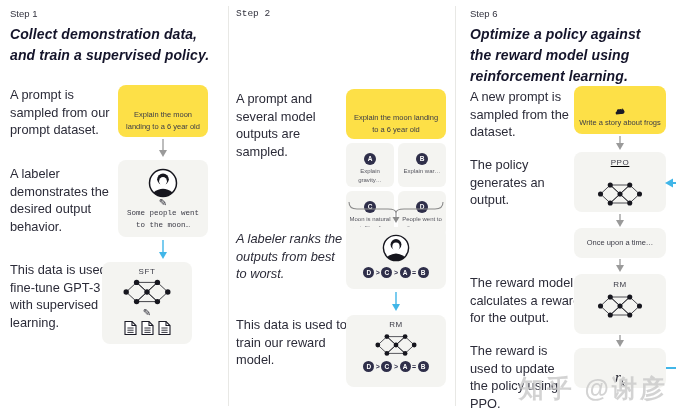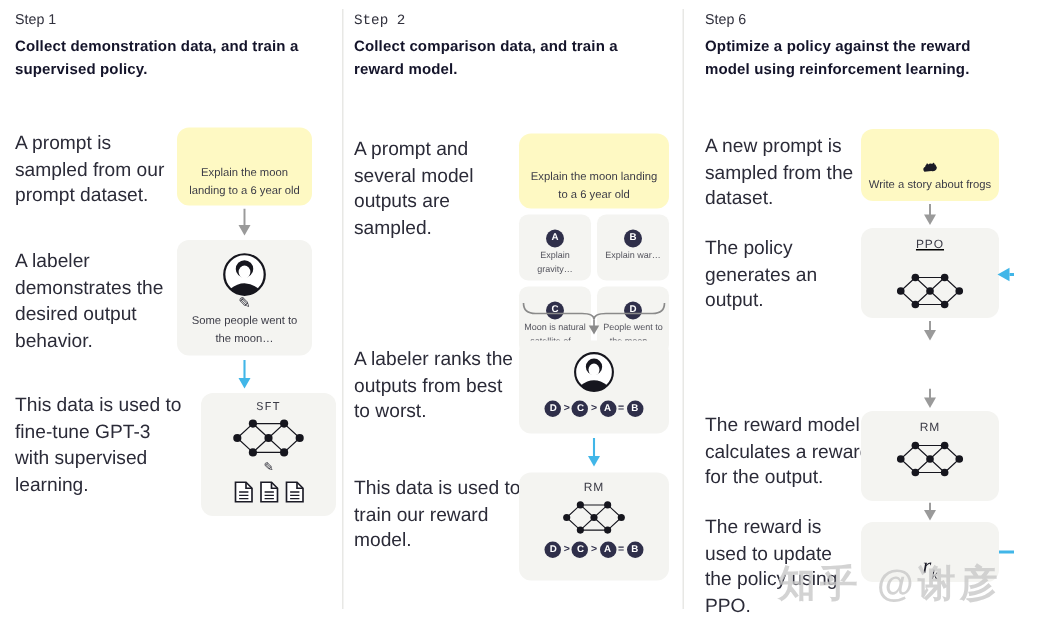--- a/index.html
+++ b/index.html
@@ -2,23 +2,23 @@
 <html><head>
 <meta charset="utf-8">
 <style>
   * { margin:0; padding:0; box-sizing:border-box; }
   html,body { background:#fff; }
   body { font-family:"Liberation Sans", sans-serif; }
   .stage { position:relative; width:676px; height:413px; background:#fff; overflow:hidden; }
   .abs { position:absolute; }
   .vline { width:1px; background:#e8e8e5; }
   .step-label { font-size:9.5px; color:#32323e; }
-  .step-title { font-size:10px; font-weight:bold; color:#14142a; line-height:1.5; letter-spacing:.1px; }
+  .step-title { font-size:14px; font-weight:bold; color:#14142a; line-height:1.5; letter-spacing:.1px;font-style:italic; }
   .caption { font-size:12.8px; color:#2b2b38; line-height:1.38; }
-  .pbox { background:#fef9c3; border-radius:8px; text-align:center; padding:22px 4px 5px; }
+  .pbox { background:#fde047; border-radius:8px; text-align:center; padding:22px 4px 5px; }
   .gbox { background:#f4f4f1; border-radius:8px; text-align:center; }
   .boxtext { font-size:7.5px; color:#3b3b46; line-height:1.55; }
   .model-label { font-size:8px; color:#3b3b46; letter-spacing:.6px; }
   .pencil { font-size:10px; color:#2d2d38; line-height:1; display:block; }
   .ranking { display:flex; align-items:center; justify-content:center; gap:1px; }
   .pill { display:inline-flex; width:11px; height:11px; border-radius:50%; background:#2f2f4a; color:#fff;
           font-size:6.5px; font-weight:bold; align-items:center; justify-content:center; }
   .sep { font-size:7px; color:#2f2f4a; font-weight:bold; padding:0 .5px; }
   .outgrid { display:grid; grid-template-columns:48px 48px; gap:4px; }
   .mini-box { background:#f4f4f1; border-radius:6px; padding:4px 2px 3px; text-align:center; }
@@ -62,29 +62,29 @@
   </svg>
 
   <div class="abs gbox stack" style="left:118px; top:160px; width:90px; height:77px; padding-top:8px;">
     <svg width="30" height="30" viewBox="0 0 36 36">
       <circle cx="18" cy="18" r="16.2" fill="#fff" stroke="#16161e" stroke-width="1.8"></circle>
       <path d="M6.5 29.5 Q18 20.5 29.5 29.5 A16.2 16.2 0 0 1 6.5 29.5 Z" fill="#16161e"></path>
       <circle cx="18" cy="13.5" r="7" fill="#16161e"></circle>
       <ellipse cx="18" cy="16" rx="4.7" ry="5.2" fill="#fff"></ellipse>
     </svg>
     <span class="pencil">✎</span>
-    <div class="boxtext" style="width:80px;">Some people went to the moon…</div>
+    <div class="boxtext" style="width:80px;font-family:Liberation Mono, monospace;">Some people went to the moon…</div>
   </div>
 
   <svg class="abs" style="left:157px; top:240px;" width="12" height="20">
     <line x1="6" y1="0" x2="6" y2="13" stroke="#41b6e8" stroke-width="1.4"></line>
     <polygon points="2,12 10,12 6,19" fill="#41b6e8"></polygon>
   </svg>
 
-  <div class="abs gbox stack" style="left:134px; top:262px; width:90px; height:82px; padding-top:5px;font-family:Liberation Mono, monospace;">
+  <div class="abs gbox stack" style="left:102px; top:262px; width:90px; height:82px; padding-top:5px;">
     <div class="model-label">SFT</div>
     <svg width="52" height="32" viewBox="0 0 64 40">
       <g stroke="#16161e" stroke-width="1" fill="none">
         <path d="M6 20 L19 8 M6 20 L19 32 M19 8 L45 8 M19 8 L32 20 M19 8 L45 32 M19 32 L45 32 M19 32 L32 20 M19 32 L45 8 M32 20 L45 8 M32 20 L45 32 M45 8 L58 20 M45 32 L58 20"></path>
       </g>
       <g fill="#16161e">
         <circle cx="6" cy="20" r="3.4"></circle>
           <circle cx="19" cy="8" r="3.4"></circle>
           <circle cx="45" cy="8" r="3.4"></circle>
         <circle cx="19" cy="32" r="3.4"></circle>
@@ -107,24 +107,23 @@
       </svg>
       <svg width="15" height="16" viewBox="0 0 15 16">
         <path d="M2 1.5 H9 L13 5.5 V14.5 H2 Z" fill="#fff" stroke="#1b1b26" stroke-width="1.1"></path>
         <path d="M9 1.5 V5.5 H13" fill="none" stroke="#1b1b26" stroke-width="1.1"></path>
         <path d="M4.4 8 H10.6 M4.4 10.2 H10.6 M4.4 12.4 H10.6" stroke="#1b1b26" stroke-width="0.9"></path>
       </svg>
     </div>
   </div>
 
   <div class="abs step-label" style="left:236px; top:8px;font-family:Liberation Mono, monospace;">Step 2</div>
-  <div class="abs step-title" style="left:236px; top:24px; width:200px;">Collect comparison data, and train a reward model.</div>
 
   <div class="abs caption" style="left:236px; top:90px; width:102px;">A prompt and several model outputs are sampled.</div>
-  <div class="abs caption" style="left:236px; top:230px; width:112px;">A labeler ranks the outputs from best to worst.</div>
+  <div class="abs caption" style="left:236px; top:230px; width:112px;font-style:italic;">A labeler ranks the outputs from best to worst.</div>
   <div class="abs caption" style="left:236px; top:316px; width:112px;">This data is used to train our reward model.</div>
 
   <div class="abs pbox stack" style="left:346px; top:89px; width:100px; height:50px;">
     <svg width="16" height="16" viewBox="0 0 20 20">
       <circle cx="10" cy="10" r="8" fill="none" stroke="#23232e" stroke-width="1.5"></circle>
       <circle cx="7.3" cy="7.3" r="1.6" fill="none" stroke="#23232e" stroke-width="1"></circle>
       <circle cx="12.6" cy="9" r="1.1" fill="none" stroke="#23232e" stroke-width="1"></circle>
       <circle cx="9.3" cy="13" r="1.3" fill="none" stroke="#23232e" stroke-width="1"></circle>
     </svg>
     <div class="boxtext" style="margin-top:1px;">Explain the moon landing to a 6 year old</div>
@@ -243,20 +242,23 @@
         <circle cx="58" cy="20" r="3.4"></circle>
       </g>
     </svg>
   </div>
 
   <svg class="abs" style="left:614px; top:214px;" width="12" height="14">
     <line x1="6" y1="0" x2="6" y2="7" stroke="#9a9a9a" stroke-width="1.3"></line>
     <polygon points="2,6 10,6 6,13" fill="#9a9a9a"></polygon>
   </svg>
 
+  <div class="abs gbox" style="left:574px; top:228px; width:92px; height:30px; display:flex; align-items:center; justify-content:center;">
+    <div class="boxtext">Once upon a time…</div>
+  </div>
 
   <svg class="abs" style="left:614px; top:259px;" width="12" height="14">
     <line x1="6" y1="0" x2="6" y2="7" stroke="#9a9a9a" stroke-width="1.3"></line>
     <polygon points="2,6 10,6 6,13" fill="#9a9a9a"></polygon>
   </svg>
 
   <div class="abs gbox stack" style="left:574px; top:274px; width:92px; height:60px; padding-top:6px; gap:2px;">
     <div class="model-label">RM</div>
     <svg width="50" height="30" viewBox="0 0 64 40">
       <g stroke="#16161e" stroke-width="1" fill="none">

